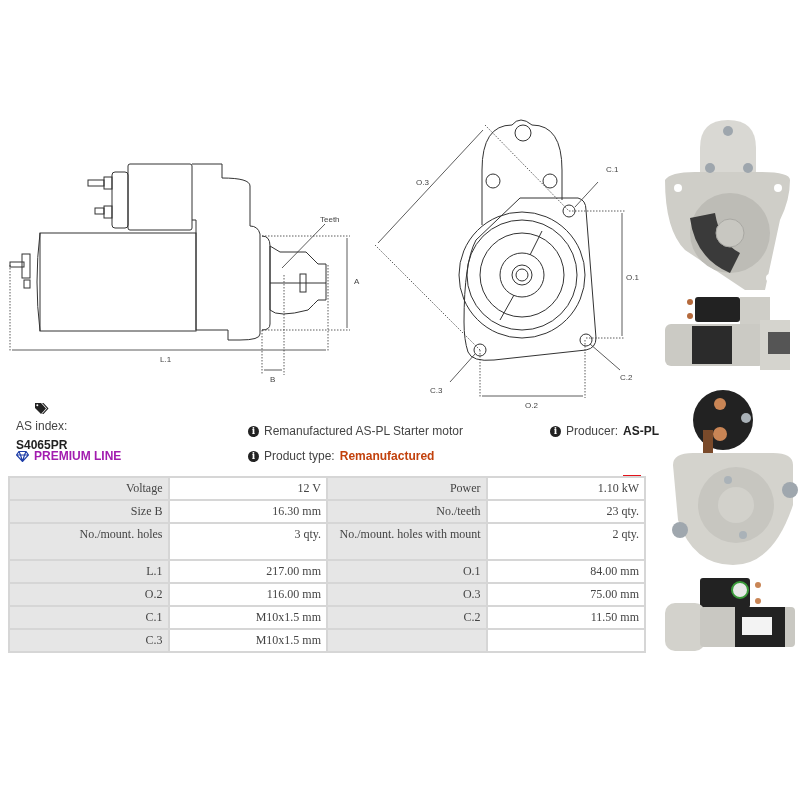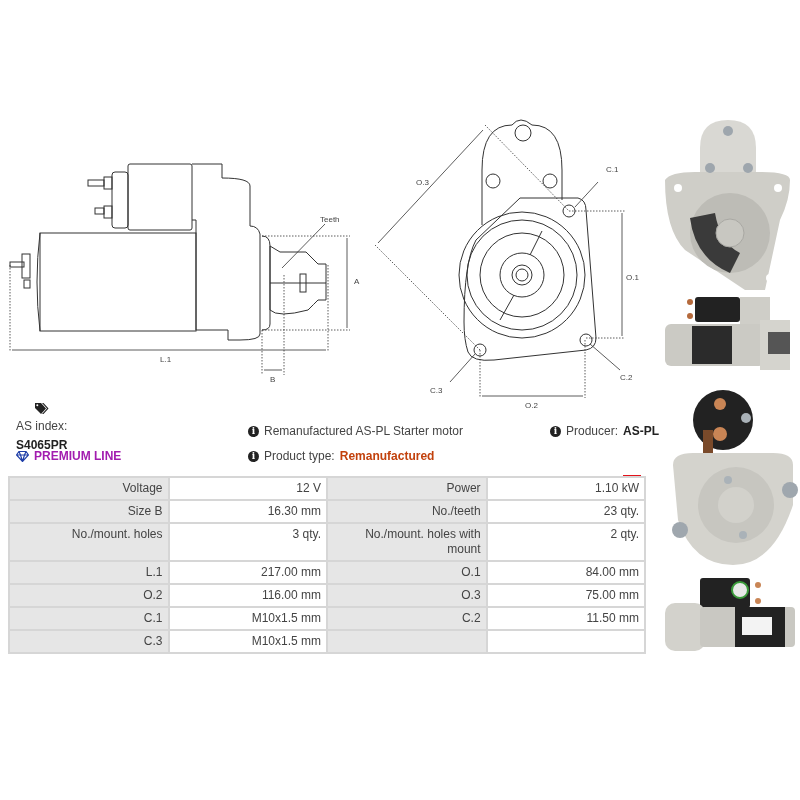--- a/index.html
+++ b/index.html
@@ -22,21 +22,21 @@
   #premium { left: 16px; top: 449px; color: #a21caf; font-weight: bold; }
   #desc { left: 248px; top: 424px; }
   #ptype { left: 248px; top: 449px; }
   #ptype b { color: #c2410c; }
   #producer { left: 550px; top: 424px; }
   .i-icon { width: 11px; height: 11px; border-radius: 50%; background: #222; color: #fff; font-size: 9px; font-weight: bold; display: inline-flex; align-items: center; justify-content: center; font-family: "DejaVu Serif", serif; }
 
   #logo { position: absolute; left: 583px; top: 445px; width: 70px; height: 26px; margin-top: 27px; }
   #logo .tag { position: absolute; left: 0; top: 19px; width: 70px; font-size: 4px; color: #666; text-align: center; white-space: nowrap; }
 
-  table.specs { position: absolute; left: 8px; top: 476px; width: 638px; border-collapse: collapse; font-size: 12px; color: #444; }
+  table.specs { position: absolute; left: 8px; top: 476px; width: 638px; border-collapse: collapse; font-size: 12px; color: #444; font-family: Liberation Serif, serif; }
   table.specs td { border: 2px solid #d6d6d6; padding: 3px 5px 3px 4px; text-align: right; vertical-align: top; height: 23px; line-height: 15px; }
   table.specs td.lbl { background: #e6e6e6; width: 160px; }
   table.specs td.val { background: #ffffff; width: 159px; }
   table.specs tr.tall td { height: 37px; }
 </style>
 </head>
 <body>
 
 <svg id="side-view" class="diagram" viewBox="0 0 360 240" fill="none" stroke="#333" stroke-width="1">
 

